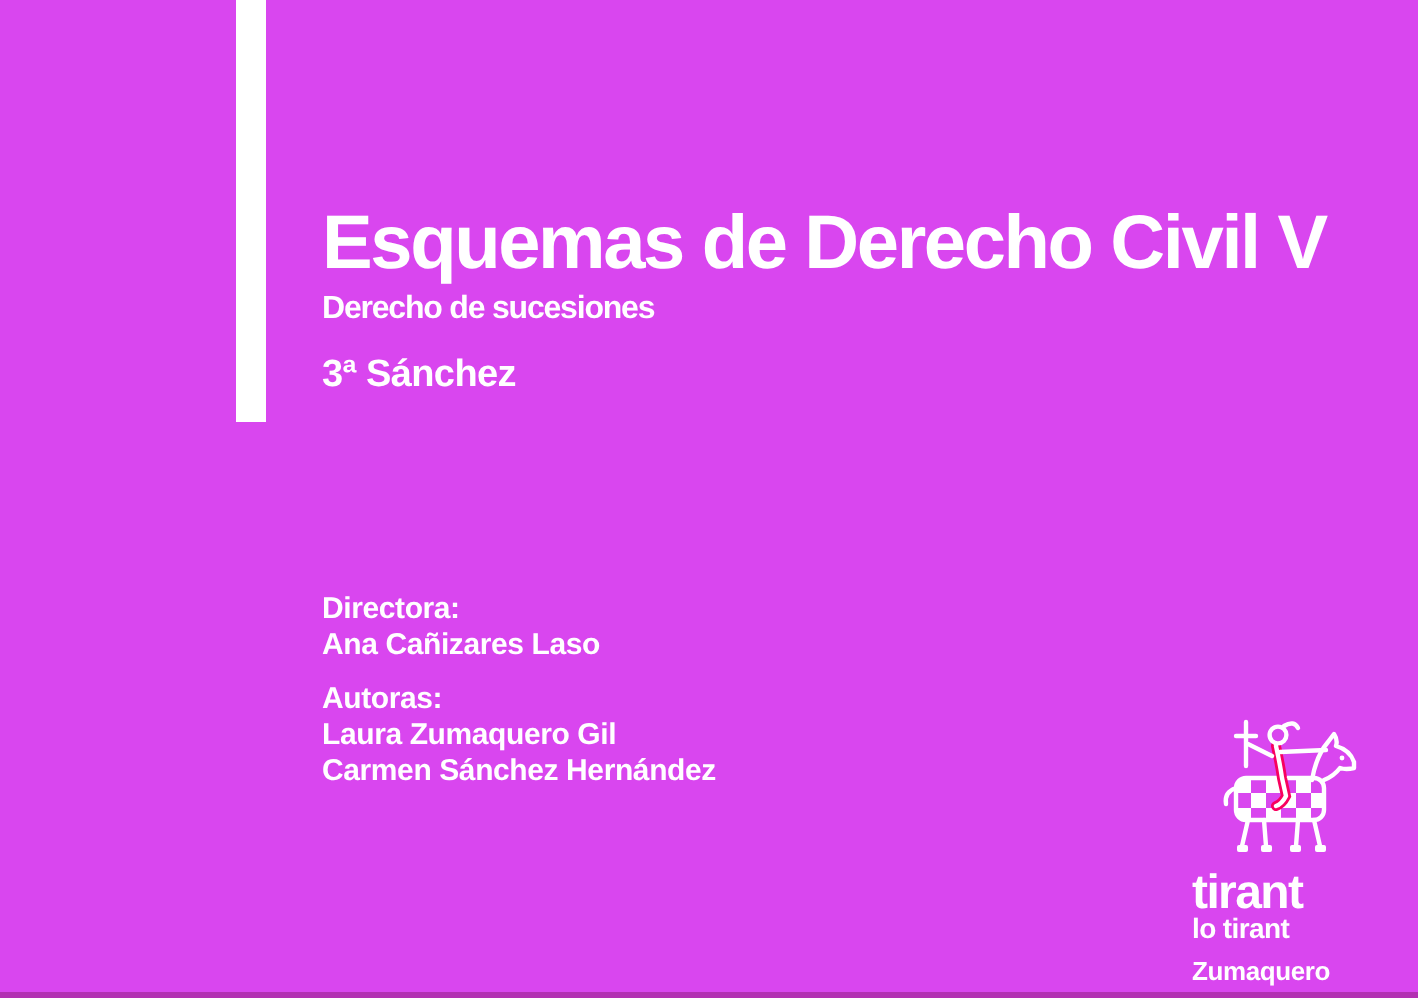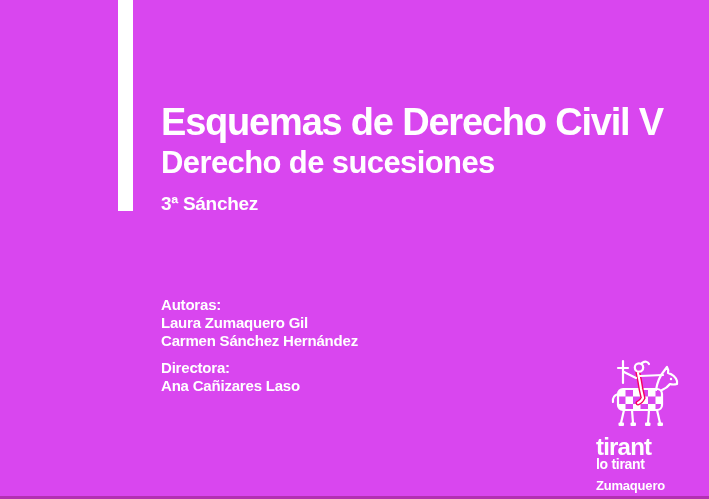--- a/index.html
+++ b/index.html
@@ -32,21 +32,21 @@
   .title {
     margin: 0;
     font-size: 38px;
     font-weight: bold;
     letter-spacing: -1.2px;
     line-height: 1.08;
     white-space: nowrap;
   }
   .subtitle {
     margin: 3px 0 0 0;
-    font-size: 31px;
+    font-size: 16px;
     font-weight: bold;
     letter-spacing: -0.6px;
     line-height: 1.1;
     white-space: nowrap;
   }
   .edition {
     margin-top: 13px;
     font-size: 19px;
     font-weight: bold;
     letter-spacing: -0.3px;
@@ -112,27 +112,27 @@
   <div class="accent-bar"></div>
 
   <div class="title-block">
     <h1 class="title">Esquemas de Derecho Civil V</h1>
     <h2 class="subtitle">Derecho de sucesiones</h2>
     <div class="edition">3ª Sánchez</div>
   </div>
 
   <div class="credits">
     <div class="credit-group">
+      <div class="role">Directora:</div>
+      <div class="name">Ana Cañizares Laso</div>
+    </div>
+    <div class="credit-group">
       <div class="role">Autoras:</div>
       <div class="name">Laura Zumaquero Gil</div>
       <div class="name">Carmen Sánchez Hernández</div>
-    </div>
-    <div class="credit-group">
-      <div class="role">Directora:</div>
-      <div class="name">Ana Cañizares Laso</div>
     </div>
   </div>
 
   <div class="publisher">
     <svg class="logo-svg" viewBox="0 0 70 74" xmlns="http://www.w3.org/2000/svg" aria-hidden="true">
       <defs>
         <pattern id="checker" x="8" y="31" width="15" height="15" patternUnits="userSpaceOnUse">
           <rect x="0" y="0" width="7.5" height="7.5" fill="#ffffff"></rect>
           <rect x="7.5" y="7.5" width="7.5" height="7.5" fill="#ffffff"></rect>
         </pattern>

